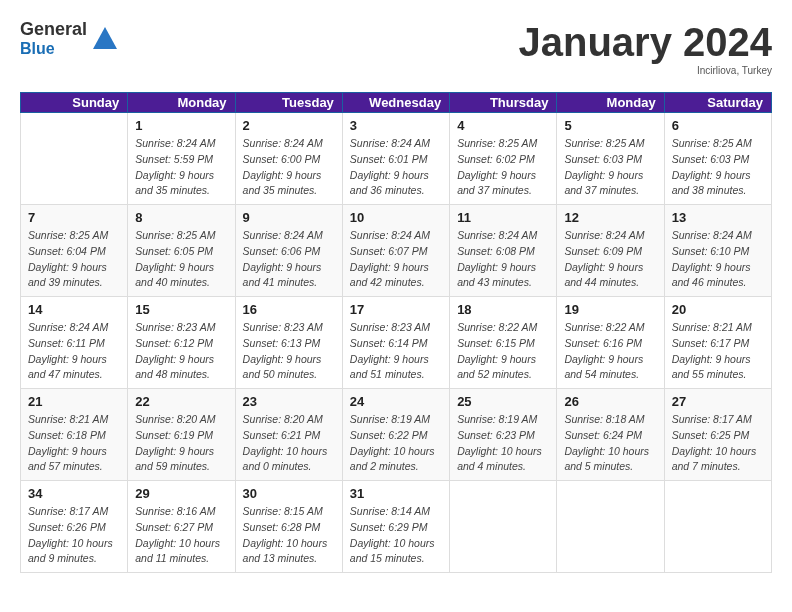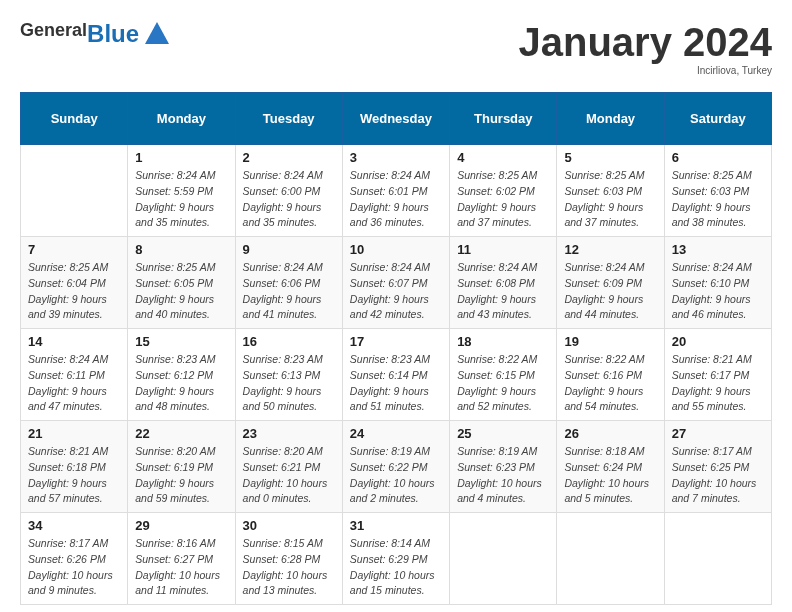--- a/index.html
+++ b/index.html
@@ -15,30 +15,30 @@
       justify-content: space-between;
       align-items: flex-start;
       margin-bottom: 16px;
     }
     .logo {
       display: flex;
       align-items: center;
     }
     .logo-text {
       display: flex;
-      flex-direction: row;
+      flex-direction: column;
       line-height: 1.1;
     }
     .logo-general {
       font-size: 18px;
       font-weight: bold;
       color: #333;
     }
     .logo-blue {
-      font-size: 24px;
+      font-size: 16px;
       font-weight: bold;
       color: #1a6eb5;
     }
     .logo-icon {
       width: 28px;
       height: 28px;
       margin-left: 4px;
     }
     .title-block {
       text-align: right;
@@ -51,26 +51,26 @@
     .location {
       font-size: 10px;
       color: #555;
     }
     .calendar {
       width: 100%;
       border-collapse: collapse;
       border: 1px solid #ccc;
     }
     .calendar th {
-      background-color: #0369a1;
+      background-color: #4c1d95;
       color: white;
       font-size: 13px;
       font-weight: bold;
-      padding: 18px 8px;
-      text-align: center;
+      padding: 2px 8px;
+      text-align: right;
       border: 1px solid #1a5fa0;
     }
     .calendar td {
       vertical-align: top;
       padding: 5px 7px;
       border: 1px solid #ddd;
       font-size: 10.5px;
       color: #333;
       width: 14.28%;
       min-height: 80px;

